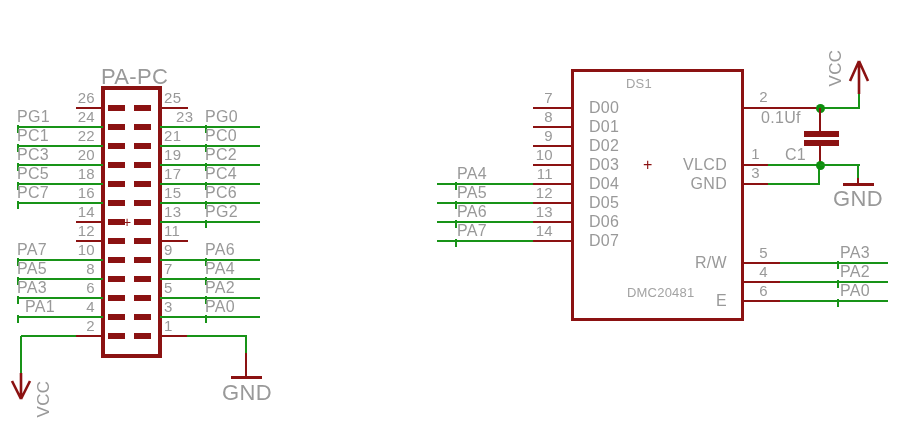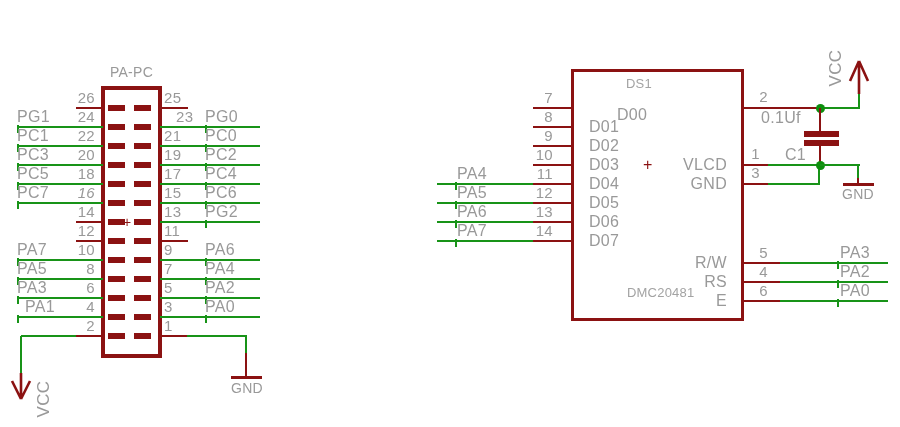--- a/index.html
+++ b/index.html
@@ -8,21 +8,21 @@
   .h{position:absolute;height:2px;}
   .v{position:absolute;width:2px;}
   .red{background:#8b1212;}
   .green{background:#189318;}
   .t{position:absolute;color:#999999;font-size:16px;line-height:1.1;white-space:nowrap;letter-spacing:.3px;}
   .n{font-size:15px;}
   .sm{font-size:13px;letter-spacing:.2px;color:#a3a3a3;}
   .tr{text-align:right;}
   .tc{text-align:center;}
   .rot{transform:rotate(-90deg);font-size:17px;}
-  .big{font-size:14px;}
+  .big{font-size:22px;}
   .dot{position:absolute;width:9px;height:9px;border-radius:50%;background:#0d8f0d;}
   .plus{position:absolute;color:#8b1212;font-size:14px;line-height:1;}
   .box{position:absolute;border:4px solid #8b1212;background:#fff;}
   .icbox{position:absolute;border:3px solid #8b1212;background:#fff;}
   .strip{position:absolute;width:17px;
          background:repeating-linear-gradient(to bottom,#8b1212 0 6px,transparent 6px 19px);}
   .bar{position:absolute;height:3px;background:#8b1212;}
   .cbar{position:absolute;width:35px;height:6px;background:#8b1212;}
   svg{position:absolute;overflow:visible;}
 </style>
@@ -75,21 +75,21 @@
   <div class="v green" style="left:205px;top:182px;height:8px;"></div>
   <div class="t n tr" style="left:63px;top:166px;width:32px;">18</div>
   <div class="t n" style="left:164px;top:166px;">17</div>
   <div class="t" style="left:17px;top:165px;">PC5</div>
   <div class="t" style="left:205px;top:165px;">PC4</div>
 
   <div class="h green" style="left:17px;top:202px;width:86px;"></div>
   <div class="v green" style="left:17px;top:201px;height:8px;"></div>
   <div class="h green" style="left:160px;top:202px;width:100px;"></div>
   <div class="v green" style="left:205px;top:201px;height:8px;"></div>
-  <div class="t n tr" style="left:63px;top:185px;width:32px;font-style:italic;">16</div>
+  <div class="t n tr" style="left:63px;top:185px;width:32px;">16</div>
   <div class="t n" style="left:164px;top:185px;">15</div>
   <div class="t" style="left:17px;top:184px;">PC7</div>
   <div class="t" style="left:205px;top:184px;">PC6</div>
 
   <div class="h red" style="left:76px;top:221px;width:27px;"></div>
   <div class="h green" style="left:160px;top:221px;width:100px;"></div>
   <div class="v green" style="left:205px;top:220px;height:8px;"></div>
   <div class="t n tr" style="left:63px;top:204px;width:32px;">14</div>
   <div class="t n" style="left:164px;top:204px;">13</div>
   <div class="t" style="left:205px;top:203px;">PG2</div>
@@ -182,33 +182,32 @@
 
   <div class="t n tr" style="left:521px;top:90px;width:32px;">7</div>
   <div class="t n tr" style="left:521px;top:109px;width:32px;">8</div>
   <div class="t n tr" style="left:521px;top:128px;width:32px;">9</div>
   <div class="t n tr" style="left:521px;top:147px;width:32px;">10</div>
   <div class="t n tr" style="left:521px;top:166px;width:32px;">11</div>
   <div class="t n tr" style="left:521px;top:185px;width:32px;">12</div>
   <div class="t n tr" style="left:521px;top:204px;width:32px;">13</div>
   <div class="t n tr" style="left:521px;top:223px;width:32px;">14</div>
 
-  <div class="t" style="left:589px;top:106px;margin-left:28px;">D00</div>
+  <div class="t" style="left:589px;top:99px;">D00</div>
   <div class="t" style="left:589px;top:118px;">D01</div>
   <div class="t" style="left:589px;top:137px;">D02</div>
   <div class="t" style="left:589px;top:156px;">D03</div>
   <div class="t" style="left:589px;top:175px;">D04</div>
   <div class="t" style="left:589px;top:194px;">D05</div>
   <div class="t" style="left:589px;top:213px;">D06</div>
   <div class="t" style="left:589px;top:232px;">D07</div>
 
   <div class="t tr" style="left:627px;top:156px;width:100px;">VLCD</div>
   <div class="t tr" style="left:627px;top:175px;width:100px;">GND</div>
   <div class="t tr" style="left:627px;top:254px;width:100px;">R/W</div>
-  <div class="t tr" style="left:627px;top:273px;width:100px;">RS</div>
   <div class="t tr" style="left:627px;top:292px;width:100px;">E</div>
 
   <div class="h red" style="left:744px;top:107px;width:76px;"></div>
   <div class="t n tr" style="left:736px;top:89px;width:32px;">2</div>
   <div class="h green" style="left:820px;top:107px;width:40px;"></div>
   <div class="v green" style="left:858px;top:92px;height:16px;"></div>
   <svg style="left:847px;top:55px;" width="24" height="40" viewBox="0 0 24 40">
     <path d="M12 7 L12 39 M3 26 L12 6 M21 26 L12 6" stroke="#8b1212" stroke-width="2.6" fill="none"></path>
   </svg>
   <div class="t rot tc" style="left:806px;top:59px;width:60px;height:18px;">VCC</div>

